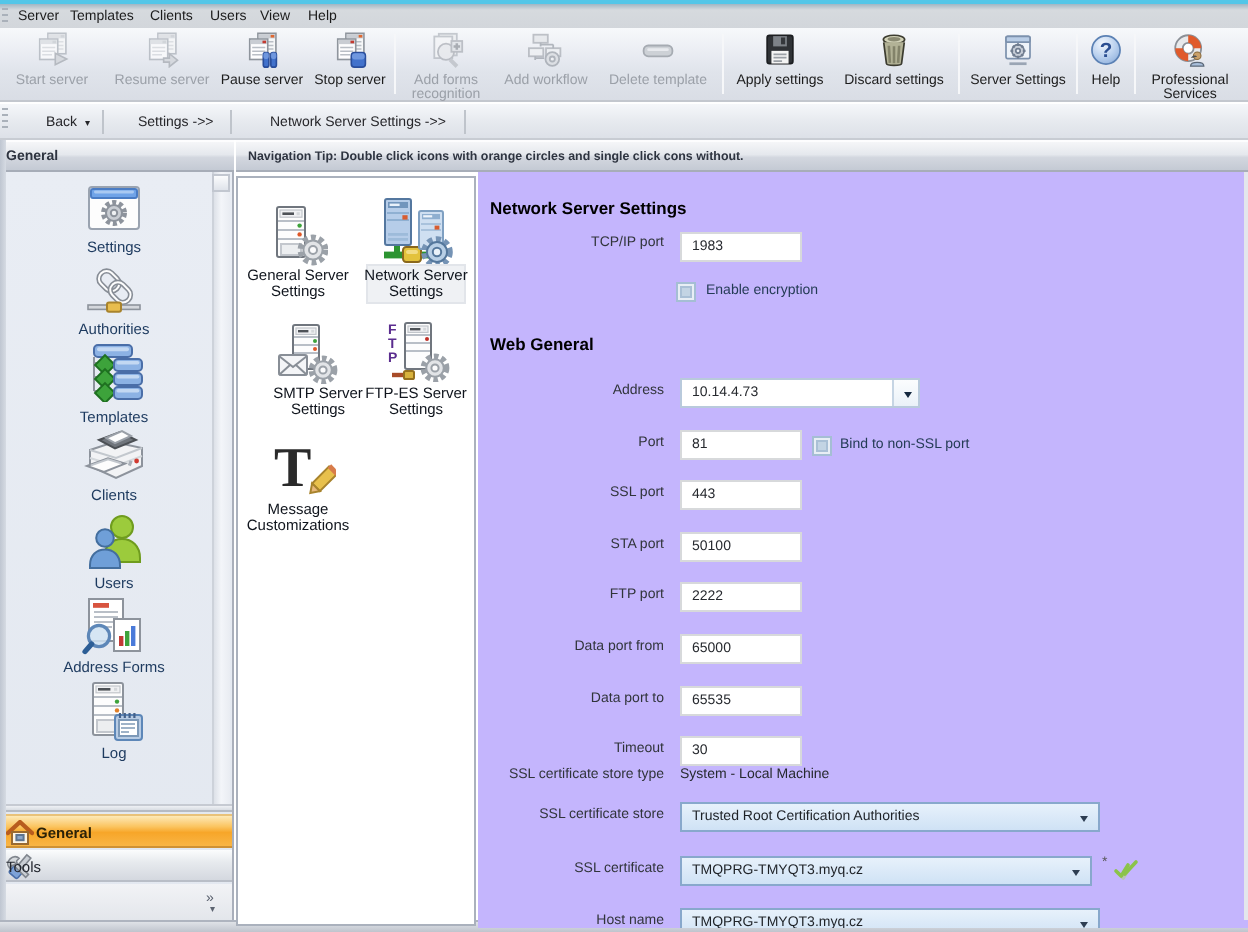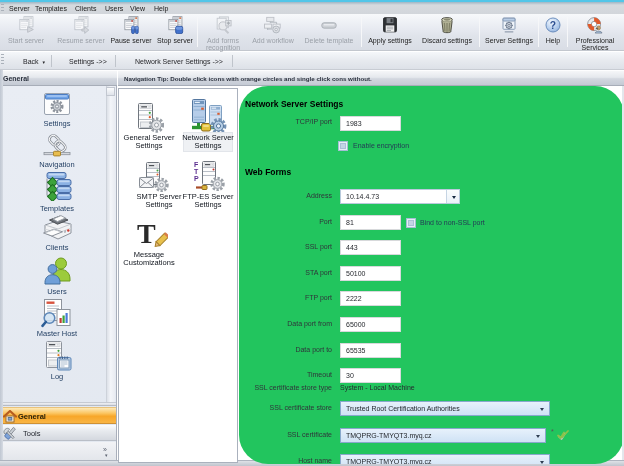--- a/index.html
+++ b/index.html
@@ -29,32 +29,32 @@
 #hright { left:118px; width:506px; }
 .hband .ht { position:absolute; top:4px; font-size:7px; font-weight:bold; color:#2e3440; }
 
 #sidebar { left:0; top:86px; width:117px; height:374px; background:linear-gradient(180deg,#e9edf4,#e3e8f0); border-right:1px solid #a9afbb; }
 .sico { position:absolute; }
 .slab { position:absolute; width:106px; left:4px; text-align:center; font-size:7.5px; color:#1d3a5f; }
 #splitter { left:0; top:402px; width:116px; height:4px; background:linear-gradient(#eef0f4,#d9dde3); border-top:1px solid #c6cad2; border-bottom:1px solid #b6bbc4; }
 #gbar { left:0; top:407px; width:116px; height:17px; background:linear-gradient(#fde9b8,#fbc561 35%,#f7a629 55%,#f9b545); border-top:1px solid #e9c27a; border-bottom:1px solid #cf9134; }
 #gbar .t { position:absolute; left:18px; top:3.5px; font-size:7.5px; font-weight:bold; color:#2b2208; }
 #tbar { left:0; top:425px; width:116px; height:16px; background:linear-gradient(#fbfcfd,#e7eaee 40%,#d4d8df); border-bottom:1px solid #b9bec7; }
-#tbar .t { position:absolute; left:23px; top:4px; font-size:7.5px; color:#23272f;text-align:center; }
+#tbar .t { position:absolute; left:3px; top:4px; font-size:7.5px; color:#23272f;text-align:center; }
 #bband { left:0; top:442px; width:116px; height:18px; background:linear-gradient(#f2f3f6,#e3e6eb); }
 #chev { position:absolute; left:103px; top:446px; font-size:7px; color:#5c6370; }
 
 #mpanel { left:118px; top:88px; width:120px; height:375px; background:#fff; border:1px solid #aab1bd; }
 #mhead { position:absolute; left:0; top:0; width:118px; height:13px; background:linear-gradient(#f0f2f5,#d9dde3); border-bottom:1px solid #b9bfc9; }
 #mhead .t { position:absolute; left:6px; top:2px; font-size:7.5px; color:#2c313a; }
 #mhead .x { position:absolute; right:5px; top:2px; font-size:8px; color:#4d535e; }
 .mlab { position:absolute; text-align:center; font-size:7.5px; line-height:8px; color:#10151d; }
 .msel { position:absolute; background:#eff1f4; border:1px solid #e2e5ea; }
 
-#main { left:239px; top:86px; width:385px; height:378px; background:#22c55e; overflow:hidden;border-radius:29px; }
+#main { left:239px; top:86px; width:385px; height:378px; background:#c4b5fd; overflow:hidden; }
 #main .h { position:absolute; left:6px; font-size:8.5px; font-weight:bold; color:#000; }
 #main .lab { position:absolute; text-align:right; font-size:7px; color:#30343a; }
 #main .inp { position:absolute; left:101px; height:15px; border:1px solid #d7d9db; background:#fff; font-size:7px; color:#26292e; padding:2.5px 0 0 5px; }
 #main .txt { position:absolute; left:101px; font-size:7px; color:#26292e; }
 .combo { position:absolute; left:101px; height:15px; border:1px solid #b9cadc; background:#fff; }
 .combo .v { position:absolute; left:5px; top:2.5px; font-size:7px; color:#26292e; }
 .combo .db { position:absolute; right:0; top:0; width:13px; height:13px; border-left:1px solid #c6d5e4; background:linear-gradient(#fbfdfe,#eaf1f8); }
 .bluesel { position:absolute; left:101px; height:15px; border:1px solid #88a8cc; background:linear-gradient(#e7f1fb,#cfe2f5); }
 .bluesel .v { position:absolute; left:5px; top:2.5px; font-size:7px; color:#1d2126; }
 .arrow { position:absolute; right:5px; top:6px; width:0; height:0; border-left:2.5px solid transparent; border-right:2.5px solid transparent; border-top:3.5px solid #2e3e52; }
@@ -274,21 +274,21 @@
     <svg class="sico" style="left:43px;top:47px;" width="28" height="25" viewBox="0 0 28 25">
       <g transform="rotate(-45 14 10)">
           <rect x="10.2" y="1" width="7.6" height="11" rx="3.6" fill="none" stroke="#878d96" stroke-width="2.6"></rect>
           <rect x="10.2" y="1" width="7.6" height="11" rx="3.6" fill="none" stroke="#fdfdfd" stroke-width="1"></rect>
           <rect x="10.2" y="9" width="7.6" height="11" rx="3.6" fill="none" stroke="#878d96" stroke-width="2.6"></rect>
           <rect x="10.2" y="9" width="7.6" height="11" rx="3.6" fill="none" stroke="#fdfdfd" stroke-width="1"></rect>
         </g>
       <rect x="1" y="19.5" width="26" height="2.2" fill="#d4d7dc" stroke="#8d939c" stroke-width="0.8"></rect>
       <rect x="10.5" y="18.3" width="7" height="4.6" rx="1" fill="#e8bd4e" stroke="#a8832c"></rect>
     </svg>
-    <div class="slab" style="top:73.5px;">Navigation</div>
+    <div class="slab" style="top:73.5px;">Authorities</div>
     <svg class="sico" style="left:43px;top:86px;" width="29" height="29" viewBox="0 0 29 29">
       <rect x="4" y="0.5" width="19" height="6" rx="2" fill="#8cb2e4" stroke="#4a6ea8"></rect>
         <rect x="5.5" y="1.6" width="16" height="2" rx="1" fill="#c3d8f2"></rect>
       <path d="M4 6.5 v17 M4 9.5 h2 M4 16.5 h2 M4 23.5 h2" stroke="#8d939c" fill="none"></path>
       <g>
           <rect x="6" y="7" width="7" height="7" transform="rotate(45 9.5 10.5)" fill="#3da33b" stroke="#1e7020"></rect>
         </g>
       <rect x="14" y="7.5" width="14" height="6" rx="2" fill="#8cb2e4" stroke="#4a6ea8"></rect>
         <rect x="15.2" y="8.5" width="11.5" height="1.8" rx="0.9" fill="#c3d8f2"></rect>
       <g>
@@ -326,21 +326,21 @@
       <rect x="3.5" y="0.5" width="17" height="21" fill="#fff" stroke="#8d939c"></rect>
       <rect x="5.5" y="2.5" width="8" height="2.4" fill="#d8543f"></rect>
       <path d="M6 7 h12 M6 9.5 h12 M6 12 h12 M6 14.5 h9" stroke="#b9bfc7" stroke-width="1.1"></path>
       <rect x="16" y="10.5" width="13" height="16" fill="#fff" stroke="#8d939c"></rect>
       <rect x="18.5" y="19" width="2.2" height="5" fill="#c23a34"></rect>
         <rect x="21.5" y="16.5" width="2.2" height="7.5" fill="#3da33b"></rect>
         <rect x="24.5" y="14" width="2.2" height="10" fill="#4a7ad9"></rect>
       <circle cx="8.5" cy="19" r="5.3" fill="#cfe2f2" fill-opacity="0.85" stroke="#5d87b8" stroke-width="1.6"></circle>
       <path d="M4.8 23 L1.5 26.8" stroke="#2d5e96" stroke-width="2.6" stroke-linecap="round"></path>
     </svg>
-    <div class="slab" style="top:243px;">Master Host</div>
+    <div class="slab" style="top:243px;">Address Forms</div>
     <svg class="sico" style="left:44px;top:255px;" width="28" height="31" viewBox="0 0 28 31">
       <rect x="2.5" y="0.5" width="15" height="26" rx="1" fill="#fdfdfd" stroke="#8d939c"></rect>
       <rect x="4" y="2" width="12" height="3.4" fill="#f0f1f3" stroke="#c2c6cb" stroke-width="0.6"></rect>
         <rect x="5" y="3" width="6.2" height="1.3" fill="#4e5257"></rect>
         <rect x="13" y="2.9" width="1.6" height="1.5" fill="#d4d7da"></rect>
       <path d="M3 7.5 h14 M3 12 h14 M3 16.5 h14" stroke="#b9bfc7"></path>
       <circle cx="14.5" cy="9.8" r="1.1" fill="#3da33b"></circle>
         <circle cx="14.5" cy="14.2" r="1.1" fill="#e07f28"></circle>
       <rect x="4.5" y="19" width="11" height="6" fill="#eceef0" stroke="#c3c7cd"></rect>
       <g>
@@ -468,21 +468,21 @@
     <div class="mlab" style="left:2px;top:162px;width:56px;">Message<br>Customizations</div>
   </div>
   <div class="abs" id="main">
     <div class="h" style="top:13px;">Network Server Settings</div>
     <div class="lab" style="left:0;width:93px;top:32px;">TCP/IP port</div>
     <div class="inp" style="top:30px;width:61px;">1983</div>
     <div class="cb" style="left:99px;top:55px;">
         <i></i>
       </div>
     <div class="cblab" style="left:114px;top:56px;">Enable encryption</div>
-    <div class="h" style="top:81px;">Web Forms</div>
+    <div class="h" style="top:81px;">Web General</div>
     <div class="lab" style="left:0;width:93px;top:106px;">Address</div>
     <div class="combo" style="top:103px;width:120px;">
         <span class="v">10.14.4.73</span>
         <span class="db">
           <span class="arrow" style="right:3.5px;top:5.5px;border-top-color:#15283f;"></span>
         </span>
       </div>
     <div class="lab" style="left:0;width:93px;top:132px;">Port</div>
     <div class="inp" style="top:129px;width:61px;">81</div>
     <div class="cb" style="left:167px;top:132px;">

